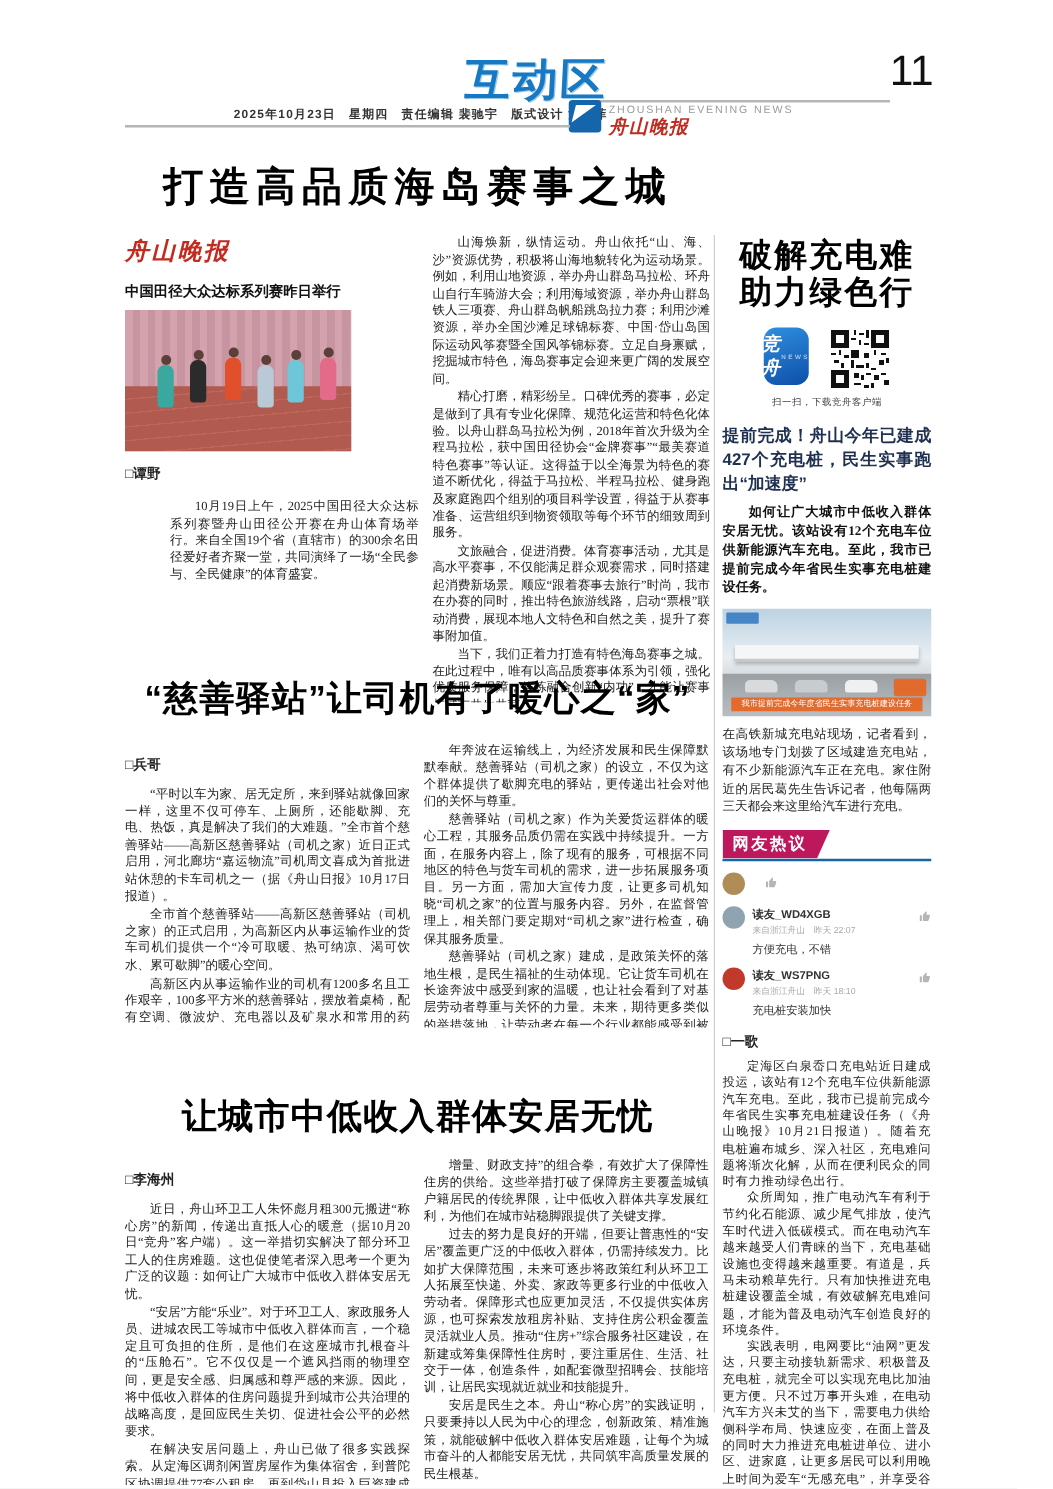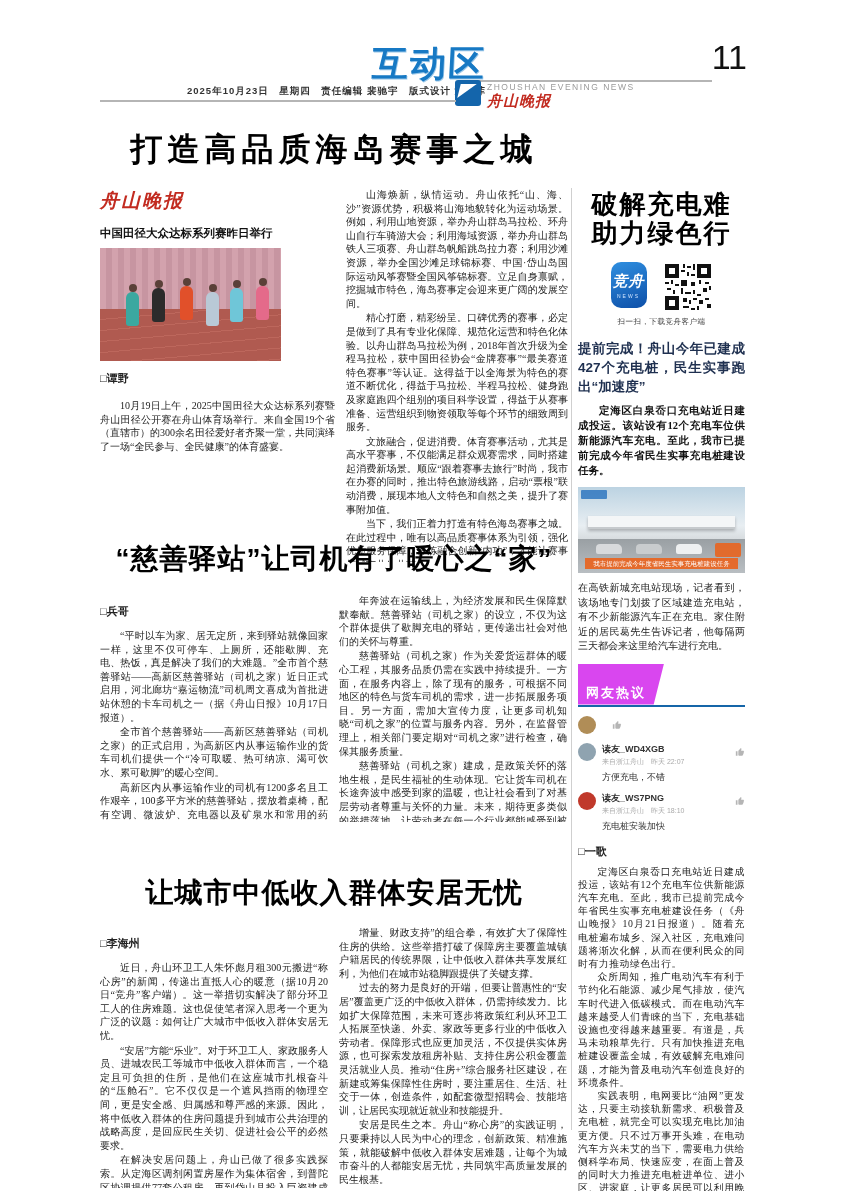--- a/index.html
+++ b/index.html
@@ -39,62 +39,62 @@
           background:repeating-linear-gradient(175deg,#b05a50 0 10px,#bd675c 10px 11px);}
   .runner{position:absolute;width:13px;height:34px;border-radius:6px 6px 3px 3px;}
   .runner:before{content:"";position:absolute;top:-8px;left:3px;width:8px;height:8px;border-radius:50%;background:#5a4038;}
   
   .vdiv{position:absolute;left:571px;top:188px;width:1px;height:942px;background:#cfcfcf;}
   
   .sidebar{position:absolute;left:578px;top:190px;width:167px;}
   .sb-title{font-size:26px;line-height:29px;font-weight:900;text-align:center;color:#000;letter-spacing:2px;}
   .sb-icons{display:flex;justify-content:center;align-items:flex-start;gap:16px;margin-top:14px;}
   .appicon{width:36px;height:46px;border-radius:10px;background:linear-gradient(160deg,#2f8fe0,#0d4fa8);
-           color:#fff;display:flex;flex-direction:column;align-items:center;justify-content:center;}
+           color:#fff;display:flex;flex-direction:row;align-items:center;justify-content:center;}
   .appicon .t1{font-size:15px;font-weight:900;font-style:italic;letter-spacing:1px;}
   .appicon .t2{font-size:5px;letter-spacing:2px;margin-top:2px;color:#cfe4ff;}
   .qr{width:50px;height:50px;background:#fff;position:relative;}
   .qr svg{display:block;}
   .qr-caption{font-size:7.5px;color:#444;text-align:center;margin-top:5px;letter-spacing:0.5px;}
   .sb-head{font-size:13.5px;line-height:19px;font-weight:900;color:#1f3050;margin-top:12px;text-align:justify;}
   .sb-lede{font-family:"Liberation Serif",serif;font-size:10.5px;line-height:15px;font-weight:600;
            color:#111;margin-top:7px;text-align:justify;text-indent:2em;}
   .photo2{position:relative;width:167px;height:86px;margin-top:9px;overflow:hidden;
           background:linear-gradient(180deg,#bcd3e2 0%,#e8eef2 45%,#d8dde0 60%,#9aa0a4 61%,#b9bec2 100%);}
   .photo2 .canopy{position:absolute;top:34%;left:6%;width:88%;height:12%;background:#f4f6f7;border-bottom:2px solid #c6cacd;
                   box-shadow:0 2px 3px rgba(0,0,0,.25);}
   .photo2 .car{position:absolute;bottom:22%;width:26px;height:10px;border-radius:4px 5px 2px 2px;}
   .photo2 .logo{position:absolute;top:3px;left:3px;width:26px;height:9px;background:#2f77c0;opacity:.85;border-radius:1px;}
   .photo2 .stamp{position:absolute;right:4px;bottom:16px;width:26px;height:14px;background:#e8641f;opacity:.9;border-radius:2px;}
   .photo2 .banner{position:absolute;left:4%;right:4%;bottom:4px;background:rgba(232,100,31,.92);color:#fff;
                   font-size:6.5px;line-height:11px;text-align:center;white-space:nowrap;overflow:hidden;}
   .sb-note{font-family:"Liberation Serif",serif;font-size:10px;line-height:14.5px;color:#222;
            margin-top:8px;text-align:justify;}
   .ribbon-wrap{margin-top:10px;border-bottom:2px solid #1565a8;}
-  .ribbon{display:inline-block;background:#d946ef;color:#fff;font-size:13px;font-weight:700;
-          padding:20px 18px 3px 8px;letter-spacing:2px;
+  .ribbon{display:inline-block;background:#be185d;color:#fff;font-size:13px;font-weight:700;
+          padding:2px 18px 3px 8px;letter-spacing:2px;
           clip-path:polygon(0 0,100% 0,88% 100%,0 100%);}
   .comment{display:flex;margin-top:9px;}
   .avatar{width:18px;height:18px;border-radius:50%;flex:0 0 18px;margin-right:6px;}
   .c-main{flex:1;}
   .c-name{font-size:9px;font-weight:700;color:#333;}
   .c-meta{font-size:7px;color:#aaa;margin-top:1px;}
   .c-text{font-size:9px;color:#333;margin-top:4px;line-height:12px;}
   .c-like{flex:0 0 20px;text-align:right;color:#b5b5b5;}
   .c-like svg{width:10px;height:10px;fill:#b5b5b5;}
   .sb-byline{margin-top:12px;}
   .sb-body{margin-top:6px;max-height:402px;overflow:hidden;}
   .sb-body p{margin:0;font-family:"Liberation Serif",serif;font-size:9.8px;line-height:13.2px;
              letter-spacing:0.6px;text-align:justify;text-indent:2em;color:#222;}
   
   .art1{position:absolute;left:100px;top:128px;width:468px;}
   .art1 .cols{margin-top:16px;}
   .a1c1{width:235px;flex:0 0 235px;}
   .a1c2{flex:1;height:374px;overflow:hidden;}
-  .a1body{margin-top:13px;height:152px;overflow:hidden;}
+  .a1body{margin-top:13px;height:152px;overflow:hidden;margin-left:36px;}
   .art2{position:absolute;left:100px;top:540px;width:468px;}
   .art2 .cols{margin-top:16px;}
   .a2c{width:228px;flex:0 0 228px;height:228px;overflow:hidden;}
   .art3{position:absolute;left:100px;top:874px;width:468px;}
   .art3 .cols{margin-top:14px;}
   .a3c{width:228px;flex:0 0 228px;height:262px;overflow:hidden;}
   .byline-row{margin:10px 0 10px 0;}
 </style>
 </head>
 <body>
@@ -233,21 +233,21 @@
             <rect x="10" y="22" width="3" height="1"></rect>
               <rect x="14" y="23" width="2" height="1"></rect>
               <rect x="17" y="22" width="1" height="2"></rect>
           </g>
         </svg>
       </div>
     </div>
     <div class="qr-caption">扫一扫，下载竞舟客户端</div>
 
     <div class="sb-head">提前完成！舟山今年已建成427个充电桩，民生实事跑出“加速度”</div>
-    <div class="sb-lede">定海区白泉岙口充电站近日建成投运。该站设有12个充电车位供新能源汽车充电。至此，我市已提前完成今年省民生实事充电桩建设任务。</div>
+    <div class="sb-lede">如何让广大城市中低收入群体安居无忧。该站设有12个充电车位供新能源汽车充电。至此，我市已提前完成今年省民生实事充电桩建设任务。</div>
 
     <div class="photo2">
       <div class="canopy"></div>
       <div class="car" style="left:18px;background:#d8dadc;"></div>
       <div class="car" style="left:58px;background:#c9ccce;"></div>
       <div class="car" style="left:98px;background:#eef0f1;"></div>
       <div class="logo"></div>
       <div class="stamp"></div>
       <div class="banner">我市提前完成今年度省民生实事充电桩建设任务</div>
     </div>

